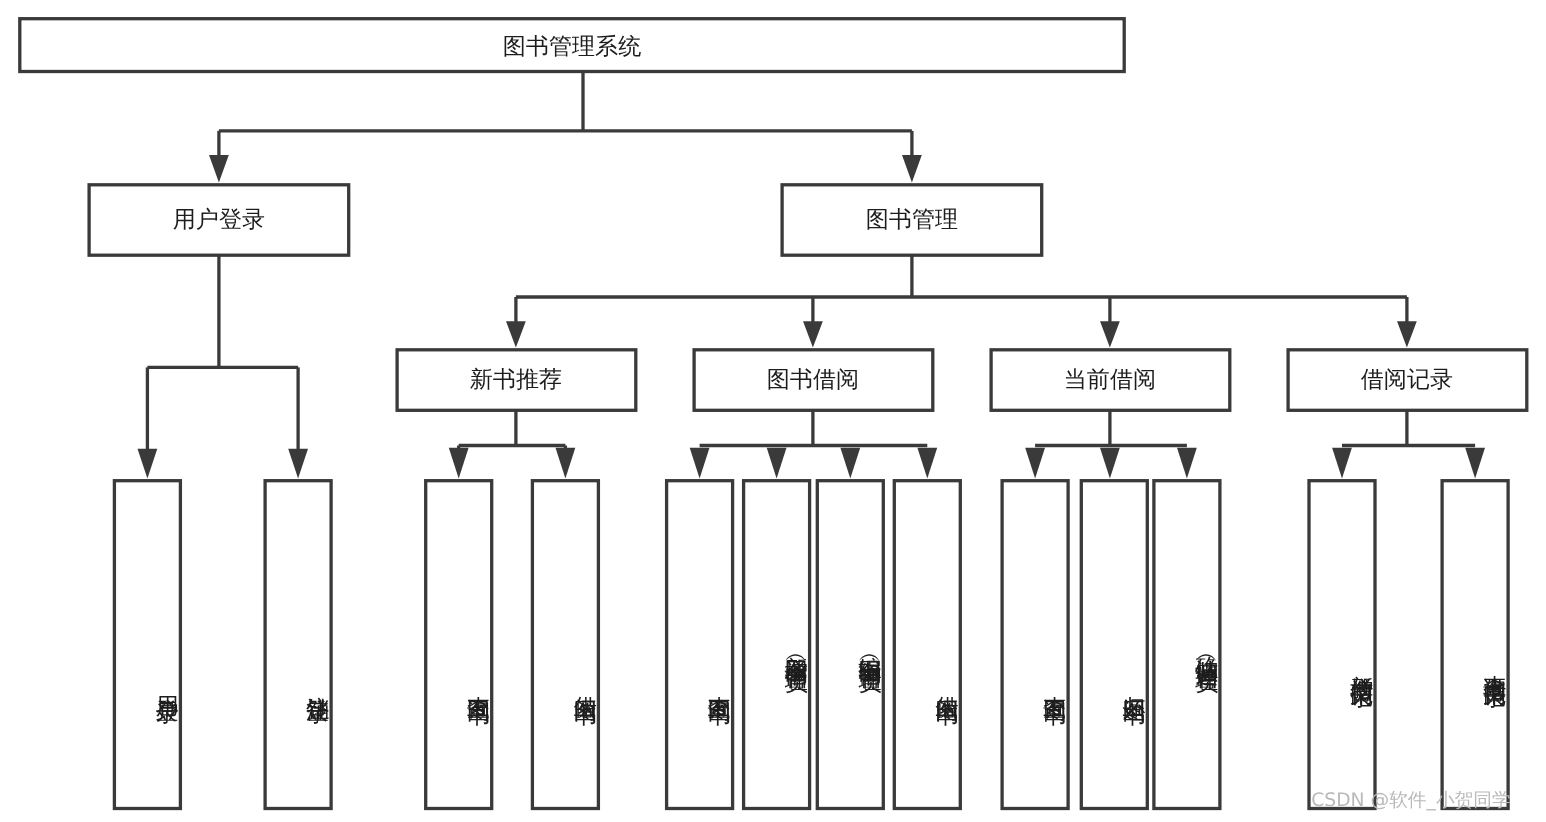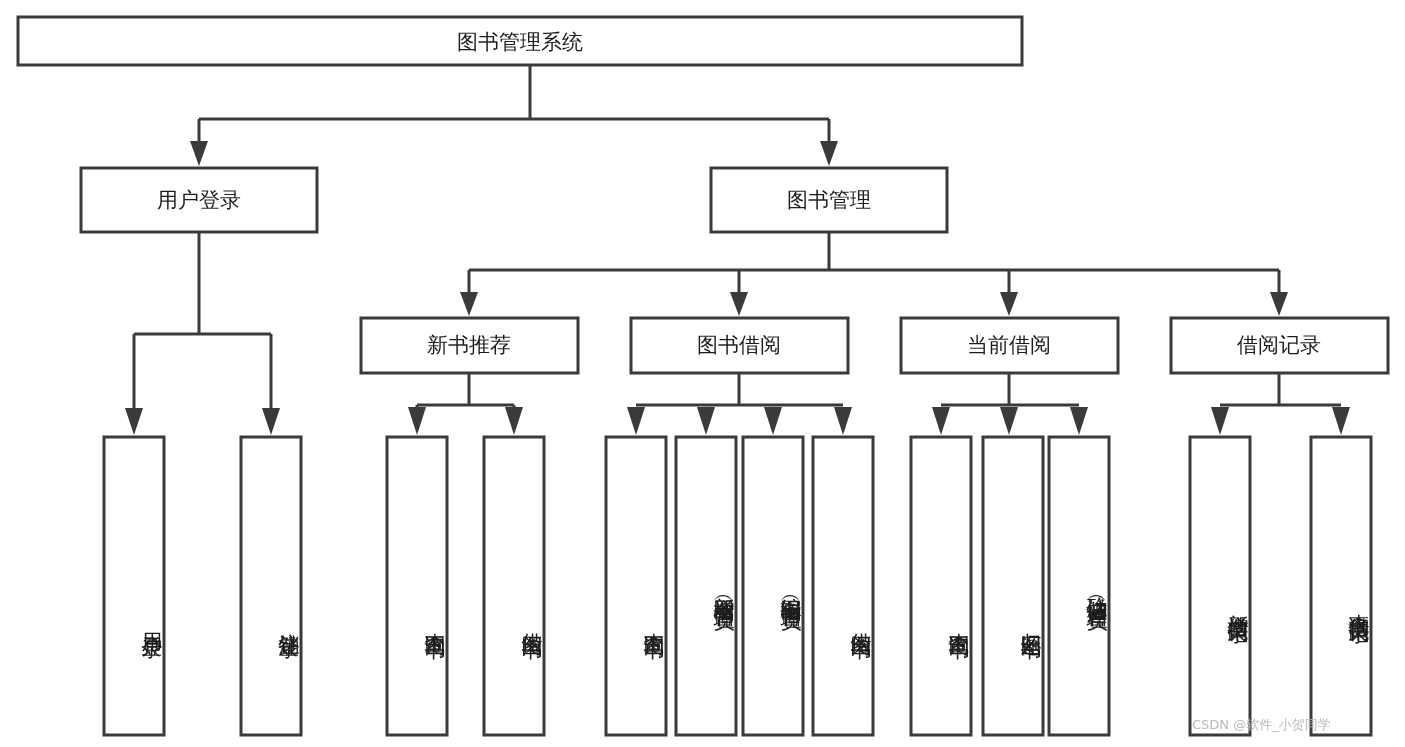--- a/index.html
+++ b/index.html
@@ -61,21 +61,21 @@
     letter-spacing: 2px;
     display: flex;
     align-items: flex-start;
     justify-content: center;
     white-space: nowrap;
     user-select: none;
   }
   .watermark {
     position: absolute;
     font-family: "DejaVu Sans", "Liberation Sans", sans-serif;
-    font-size: 13px;
+    font-size: 17px;
     color: #b9b9b9;
     white-space: nowrap;
     user-select: none;
   }
 </style>
 </head>
 <body>
 
 <div id="diagram-root">
 

